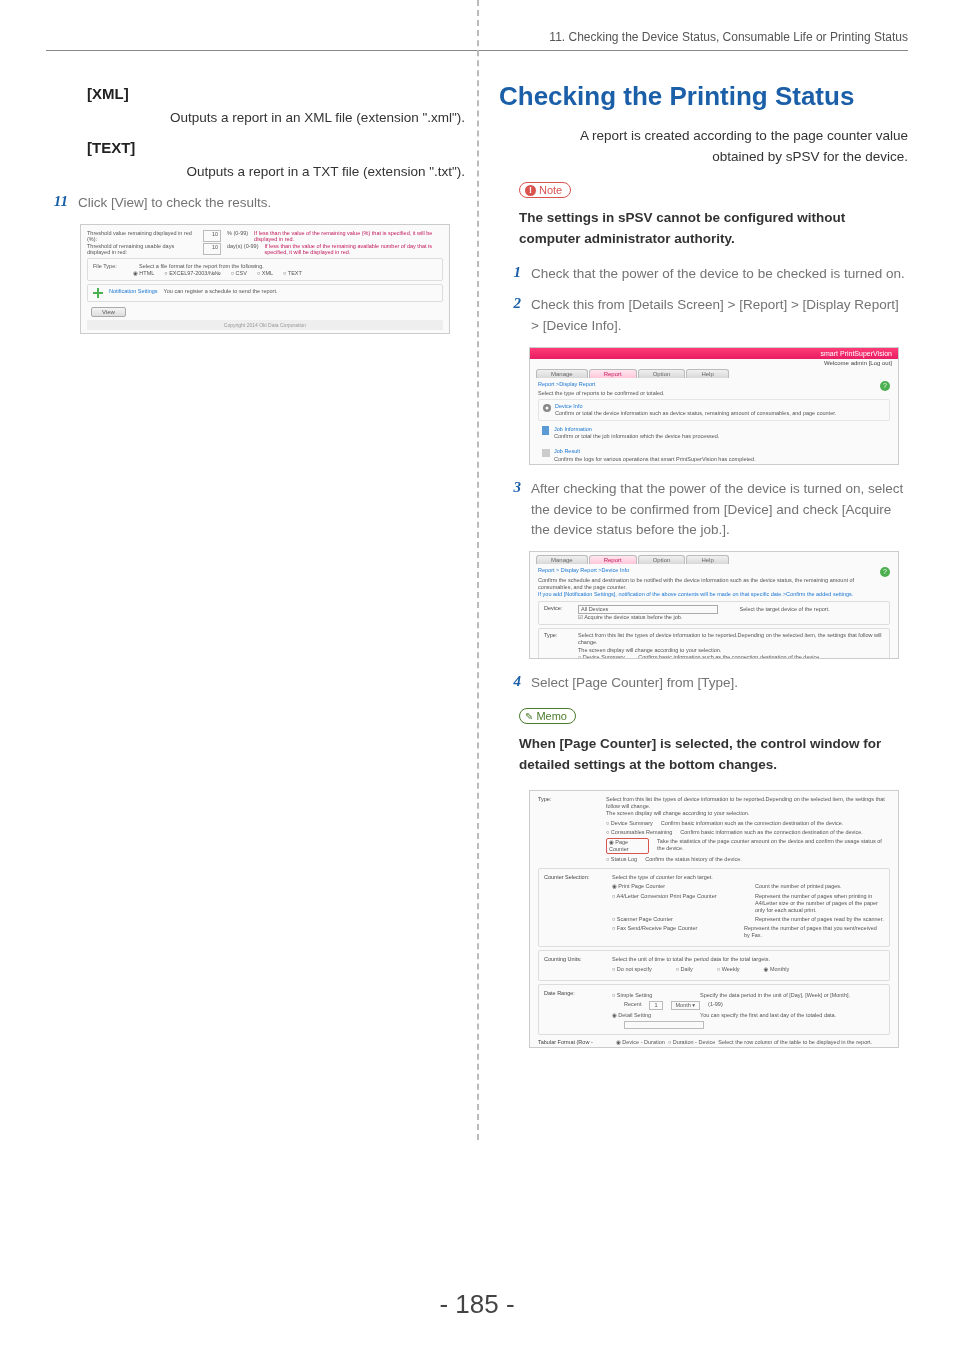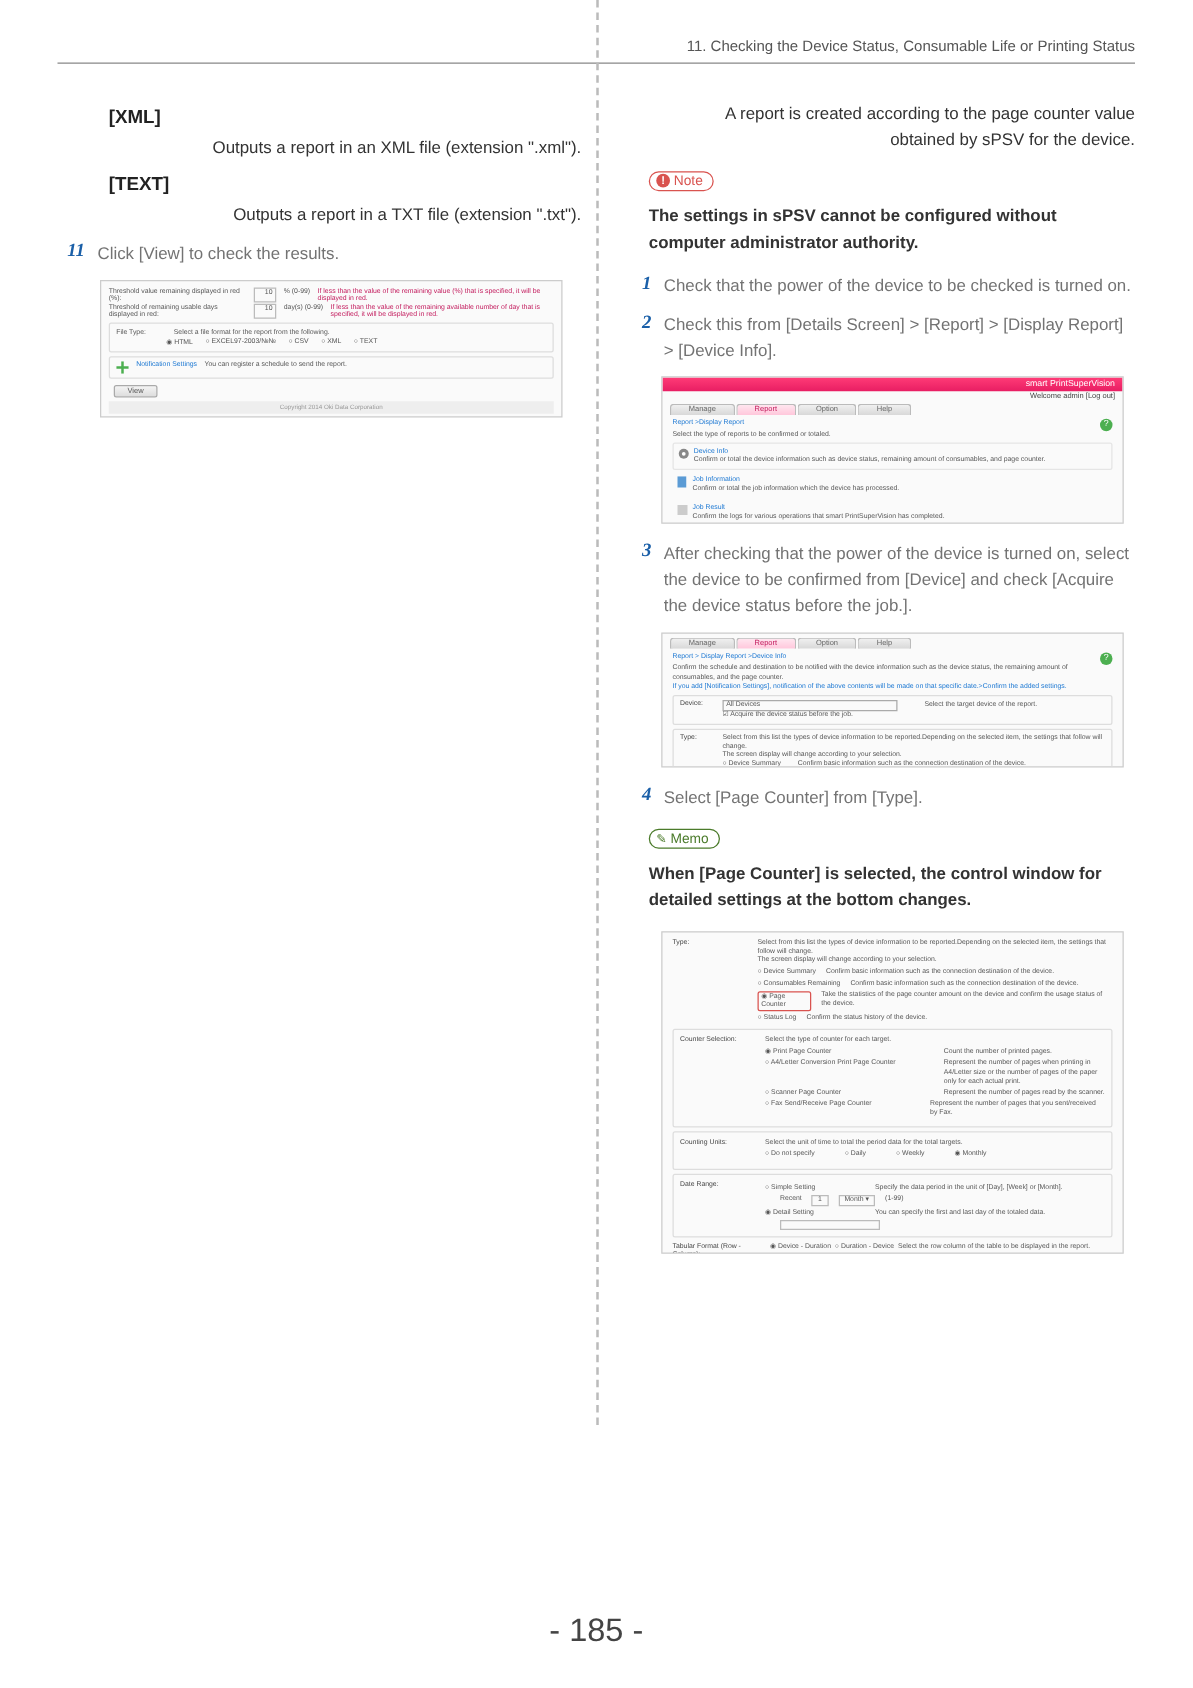--- a/index.html
+++ b/index.html
@@ -219,20 +219,21 @@
             <span class="ss-link">Notification Settings</span>
             <span>You can register a schedule to send the report.</span>
           </div>
           <div class="ss1-view">View</div>
           <div class="ss1-copy">Copyright 2014 Oki Data Corporation</div>
         </div>
       </div>
     </div>
 
     <div class="col right">
+      <div class="h1-title">Checking the Printing Status</div>
       <div class="body-text" style="margin-left:37px">A report is created according to the page counter value obtained by sPSV for the device.</div>
 
       <div class="note-pill">
         <span class="bang">!</span>
         <span>Note</span>
       </div>
       <div class="bold-note">The settings in sPSV cannot be configured without computer administrator authority.</div>
 
       <div class="step-row">
         <div class="step-num">1</div>

